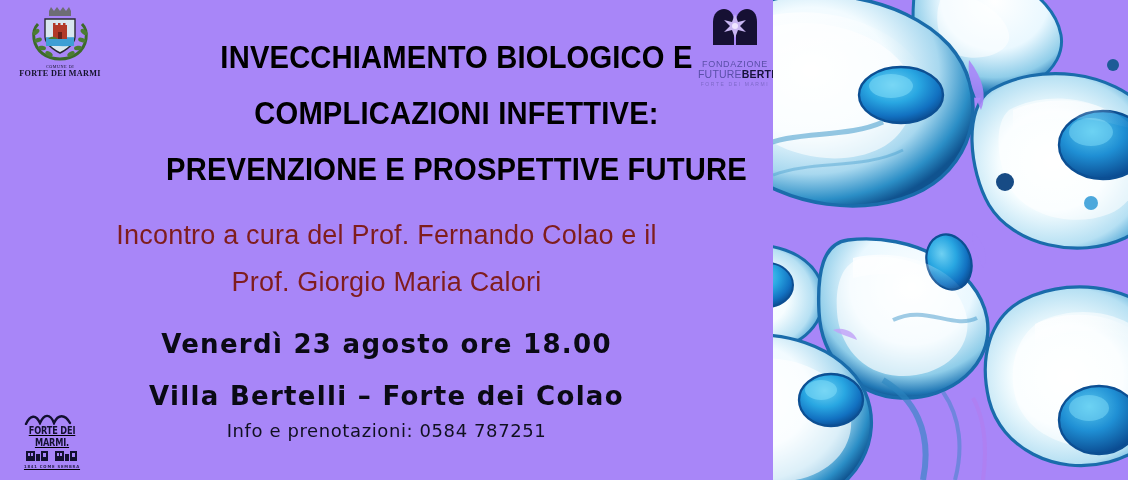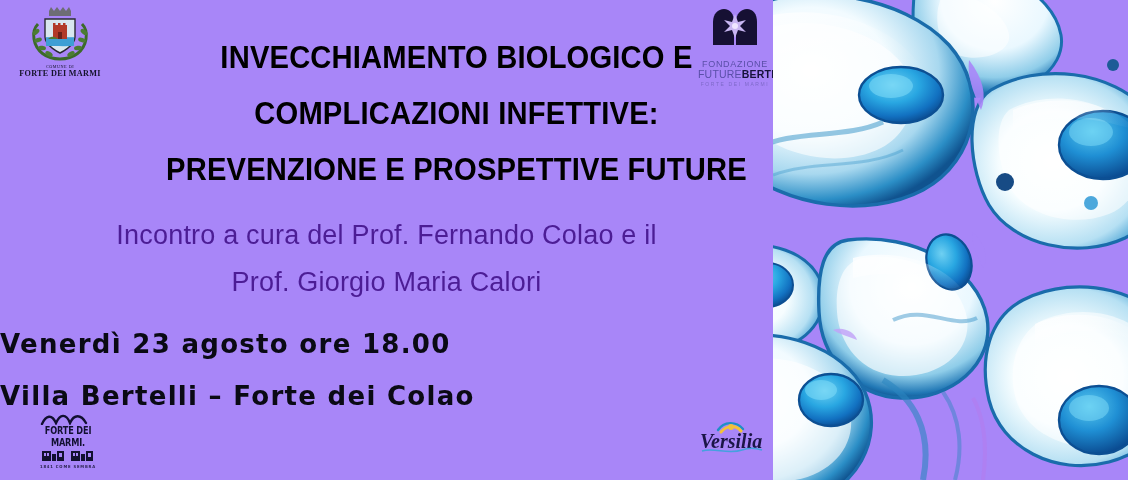--- a/index.html
+++ b/index.html
@@ -124,32 +124,33 @@
     position: absolute;
     left: 0;
     top: 212px;
     width: 773px;
     text-align: center;
   }
   .presenter-line {
     font-family: "Liberation Sans", sans-serif;
     font-weight: normal;
     font-size: 27px;
-    color: #4c1d95;
+    color: #7f1d1d;
     line-height: 47px;
     letter-spacing: 0.2px;
     white-space: nowrap;
   }
 
   
   .event-block {
     position: absolute;
     left: 0;
     top: 318px;
     width: 773px;
+    text-align: center;
   }
   .event-line {
     font-family: "DejaVu Sans", sans-serif;
     font-weight: bold;
     font-size: 26px;
     letter-spacing: 1.3px;
     color: #0a0a14;
     line-height: 52px;
     white-space: nowrap;
   }
@@ -164,25 +165,26 @@
     font-family: "DejaVu Sans", sans-serif;
     font-size: 18px;
     letter-spacing: 0.6px;
     color: #101020;
     white-space: nowrap;
   }
 
   
   .fdm-logo {
     position: absolute;
-    left: 22px;
+    left: 6px;
     top: 412px;
     width: 92px;
     height: 54px;
     text-align: center;
+    text-decoration: underline;
   }
   .fdm-mountains { height: 13px; }
   .fdm-mountains svg { display: block; margin: 0 auto; }
   .fdm-name {
     font-family: "DejaVu Sans", sans-serif;
     font-weight: bold;
     font-size: 10px;
     letter-spacing: -0.2px;
     color: #121030;
     line-height: 1.15;
@@ -298,20 +300,21 @@
     <div class="presenter-block">
       <div class="presenter-line">Incontro a cura del Prof. Fernando Colao e il</div>
       <div class="presenter-line">Prof. Giorgio Maria Calori</div>
     </div>
 
     <div class="event-block">
       <div class="event-line">Venerdì 23 agosto ore 18.00</div>
       <div class="event-line">Villa Bertelli – Forte dei Colao</div>
     </div>
 
+    <div class="info-line">Info e prenotazioni: 0584 787251</div>
 
     <div class="fdm-logo">
       <div class="fdm-mountains">
         <svg width="56" height="13" viewBox="0 0 56 13">
           <path d="M2 12 C6 3 12 2 16 11 C20 2 26 1 30 11 C34 2 41 2 46 11" fill="none" stroke="#121030" stroke-width="2.4" stroke-linecap="round"></path>
         </svg>
       </div>
       <div class="fdm-name">FORTE DEI MARMI.</div>
       <div class="fdm-glyphs">
         <svg width="56" height="14" viewBox="0 0 56 14">
@@ -329,32 +332,20 @@
             <rect x="19" y="4" width="3" height="4"></rect>
             <rect x="33" y="4" width="2" height="3"></rect>
             <rect x="36" y="4" width="2" height="3"></rect>
             <rect x="48" y="4" width="3" height="4"></rect>
           </g>
         </svg>
       </div>
       <div class="fdm-tag">1841 COME SEMBRA</div>
     </div>
 
-    <div class="versilia-logo">
-      <svg width="80" height="40" viewBox="0 0 80 40">
-
-        <path d="M24 12 C30 3 42 3 49 11" fill="none" stroke="#1f8fc6" stroke-width="2.4" stroke-linecap="round"></path>
-        <path d="M27 14 C33 7 42 7 47 13" fill="none" stroke="#f2c23a" stroke-width="3" stroke-linecap="round"></path>
-        <circle cx="37" cy="9" r="3" fill="#f2c23a"></circle>
-
-        <text x="6" y="30" font-family="'Liberation Serif', serif" font-style="italic" font-size="20" font-weight="bold" fill="#1b1547">Versilia</text>
-
-        <path d="M8 33 C20 29 34 37 48 32 C56 29 62 30 68 32" fill="none" stroke="#2ba7d8" stroke-width="1.6" opacity="0.8"></path>
-      </svg>
-    </div>
 
   </div>
 
   <div class="image-panel">
     <svg width="355" height="480" viewBox="0 0 355 480">
       <defs>
         <radialGradient id="cellA" cx="38%" cy="36%" r="68%">
           <stop offset="0%" stop-color="#ffffff"></stop>
           <stop offset="44%" stop-color="#f2fbff"></stop>
           <stop offset="72%" stop-color="#a8d8ef"></stop>

